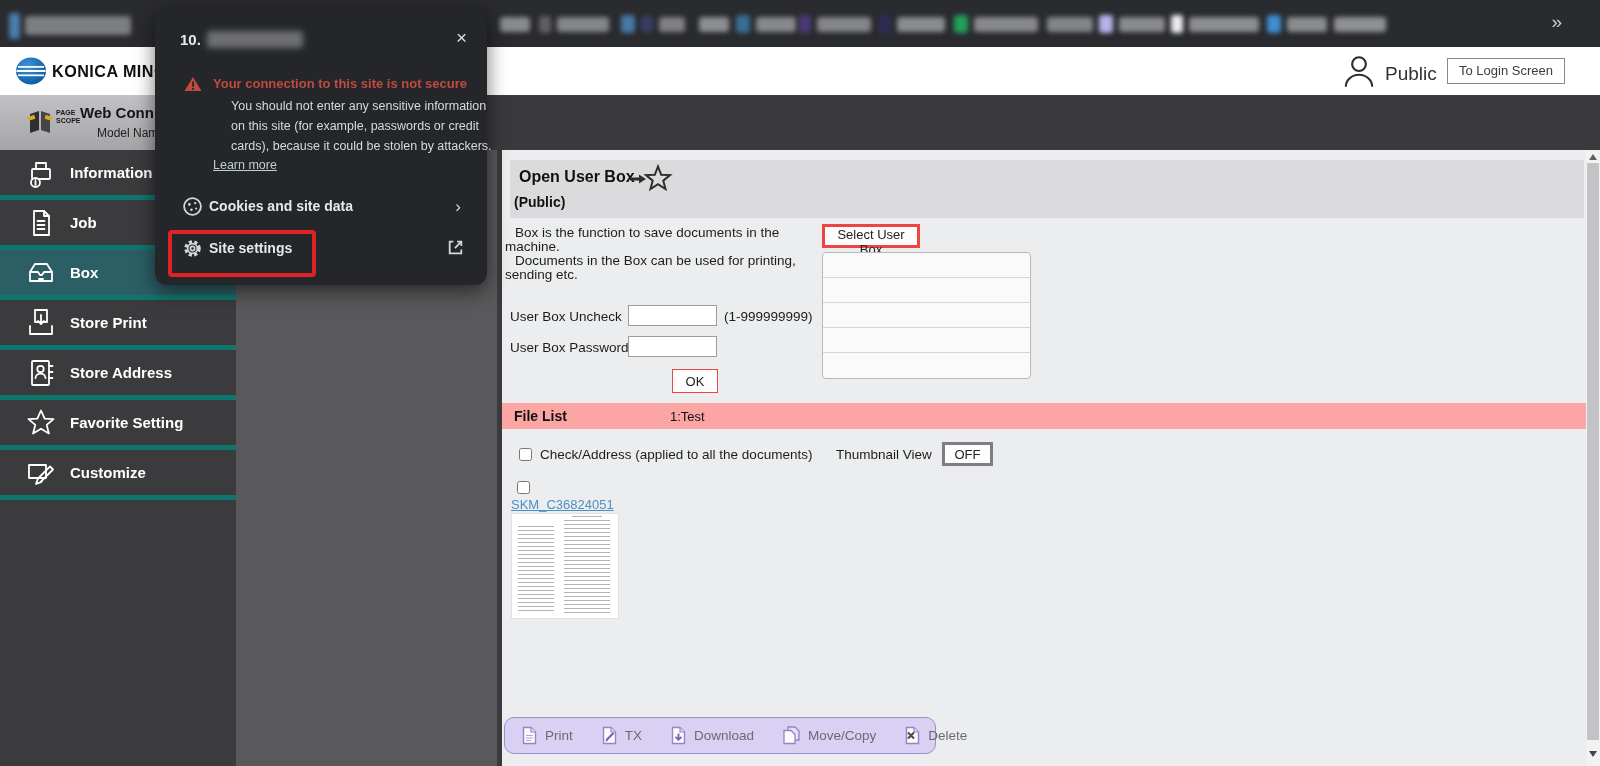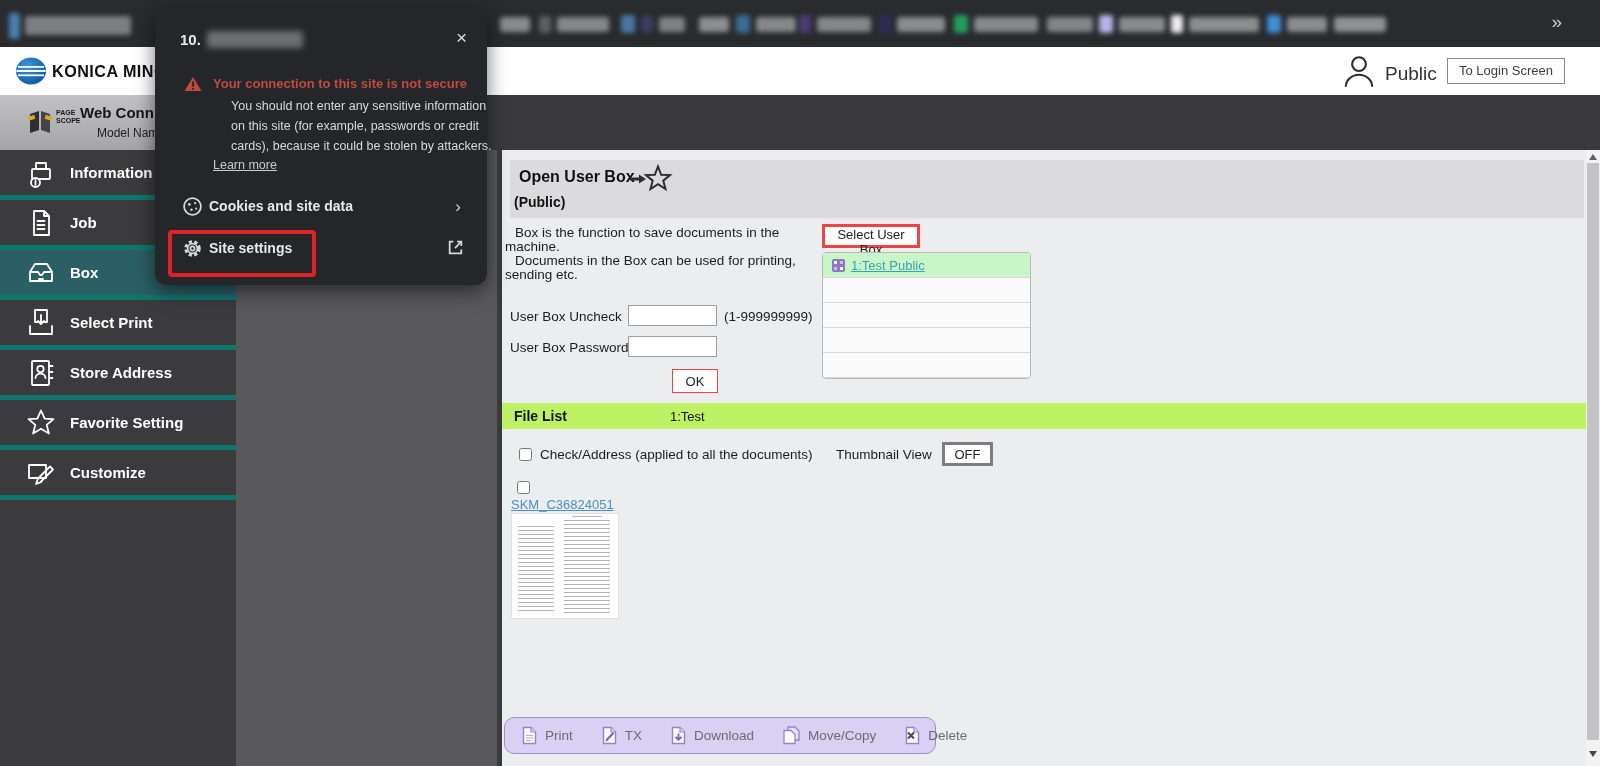--- a/index.html
+++ b/index.html
@@ -51,21 +51,21 @@
   .btn-plain { background:#fdfdfd; border:3px solid #ef4444; font-size:13px; color:#222;
      text-align:center; cursor:pointer; }
   #userbox-list { position:absolute; left:320px; top:102px; width:209px; height:127px;
      background:#fafafa; border:1px solid #b9b9bb; border-radius:4px; overflow:hidden; }
   .ub-row { height:25px; border-bottom:1px solid #d6d6d8; display:flex; align-items:center; padding-left:9px; }
   .ub-row.selected { background:#c9f6c9; }
   .ub-link { font-size:13px; color:#3e9fae; text-decoration:underline; margin-left:6px; cursor:pointer; }
   .form-label { position:absolute; font-size:13.5px; color:#1c1c1c; }
   .txt-input { position:absolute; width:89px; height:21px; border:1px solid #9d9da1;
      background:#fff; font-size:13px; padding:0 4px; }
-  #file-list-bar { position:absolute; left:0; top:253px; width:1084px; height:26px; background:#bef264; }
+  #file-list-bar { position:absolute; left:0; top:253px; width:1084px; height:26px; background:#fca5a5; }
   .cb { position:absolute; width:13px; height:13px; cursor:pointer; }
   .small-txt { font-size:13.5px; color:#1c1c1c; }
   #file-link { position:absolute; left:9px; top:347px; font-size:13px; color:#4a90c4;
      text-decoration:underline; cursor:pointer; }
   #thumb { position:absolute; left:9px; top:363px; width:108px; height:106px; background:#fff;
      border:1px solid #e2e2e2; cursor:pointer; }
   .tcol { position:absolute; background:repeating-linear-gradient(#b4b4b4 0 1px, transparent 1px 4px); }
 
   
   #action-bar { position:absolute; left:2px; top:567px; width:432px; height:37px;
@@ -227,21 +227,21 @@
       <span class="nav-label">Box</span>
     </div>
     <div class="nav-item">
       <span class="nav-ic">
         <svg class="nav-svg" width="32" height="32" viewBox="0 0 32 32">
           <rect x="10" y="3" width="12" height="12"></rect>
           <path d="M16 8 v9 M13 14 l3 3 3 -3"></path>
           <path d="M5 19 v8 h22 v-8"></path>
         </svg>
         </span>
-      <span class="nav-label">Select Print</span>
+      <span class="nav-label">Store Print</span>
     </div>
     <div class="nav-item">
       <span class="nav-ic">
         <svg class="nav-svg" width="32" height="32" viewBox="0 0 32 32">
           <rect x="7" y="4" width="17" height="24" rx="1"></rect>
           <circle cx="15.5" cy="12" r="3.2"></circle>
           <path d="M10.5 21 a5 4.5 0 0 1 10 0"></path>
           <path d="M24 9 h3.5 M24 15 h3.5 M24 21 h3.5"></path>
         </svg>
         </span>
@@ -280,30 +280,20 @@
       </svg>
       <span id="page-subtitle">(Public)</span>
     </div>
 
     <div class="desc" style="top:76px">Box is the function to save documents in the machine.</div>
     <div class="desc" style="top:104px">Documents in the Box can be used for printing, sending etc.</div>
 
     <button class="btn-plain abs" style="left:320px;top:74px;width:98px;height:24px">Select User Box</button>
 
     <div id="userbox-list">
-      <div class="ub-row selected">
-        <svg width="13" height="13" viewBox="0 0 13 13">
-          <rect width="13" height="13" rx="2" fill="#8d77cc"></rect>
-          <rect x="2" y="2" width="3" height="3" fill="#fff"></rect>
-          <rect x="8" y="2" width="3" height="3" fill="#cabdf0"></rect>
-          <rect x="2" y="8" width="3" height="3" fill="#cabdf0"></rect>
-          <rect x="8" y="8" width="3" height="3" fill="#fff"></rect>
-        </svg>
-        <span class="ub-link">1:Test Public</span>
-      </div>
       <div class="ub-row"></div>
       <div class="ub-row"></div>
       <div class="ub-row"></div>
       <div class="ub-row"></div>
     </div>
 
     <span class="form-label" style="left:8px;top:159px">User Box Uncheck</span>
     <input class="txt-input" style="left: 126px; top: 155px;" type="text">
     <span class="form-label" style="left:222px;top:159px">(1-999999999)</span>
 

